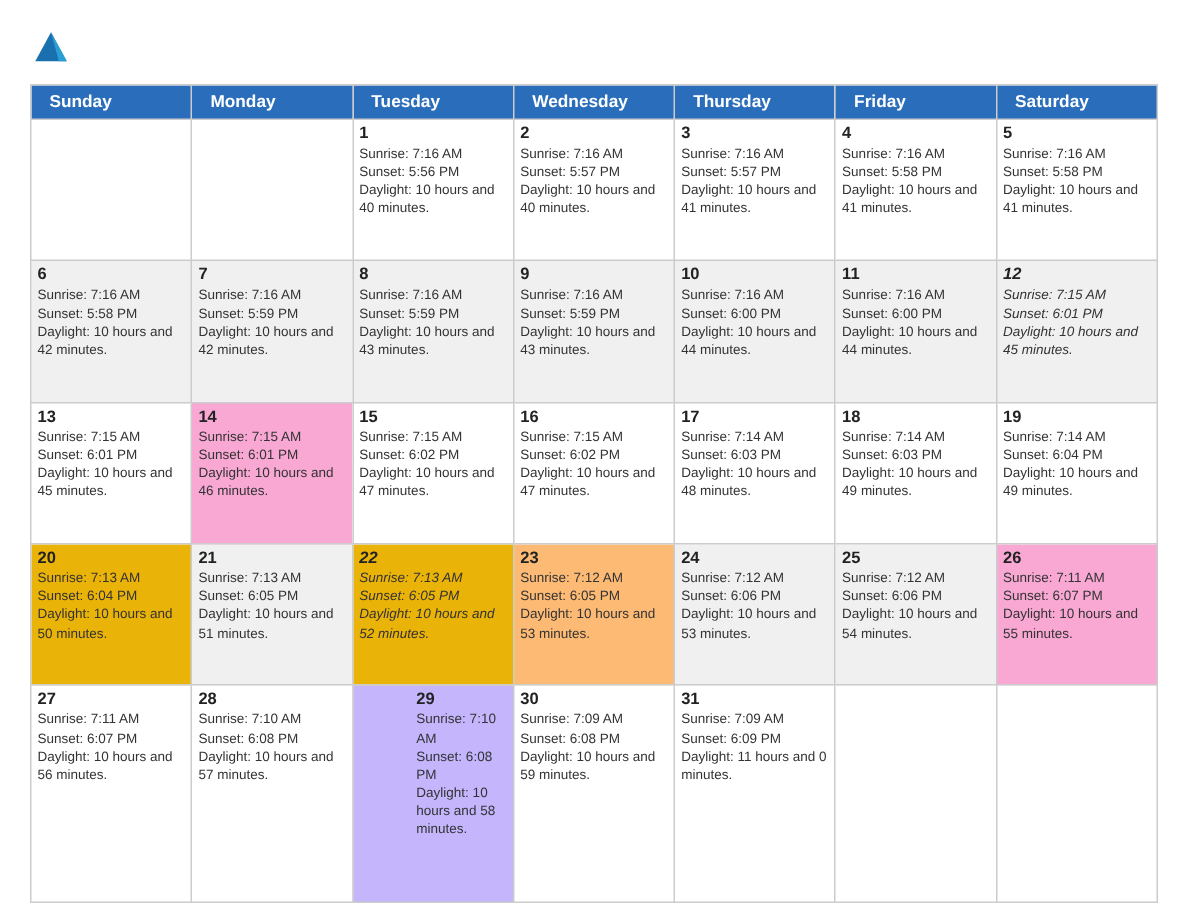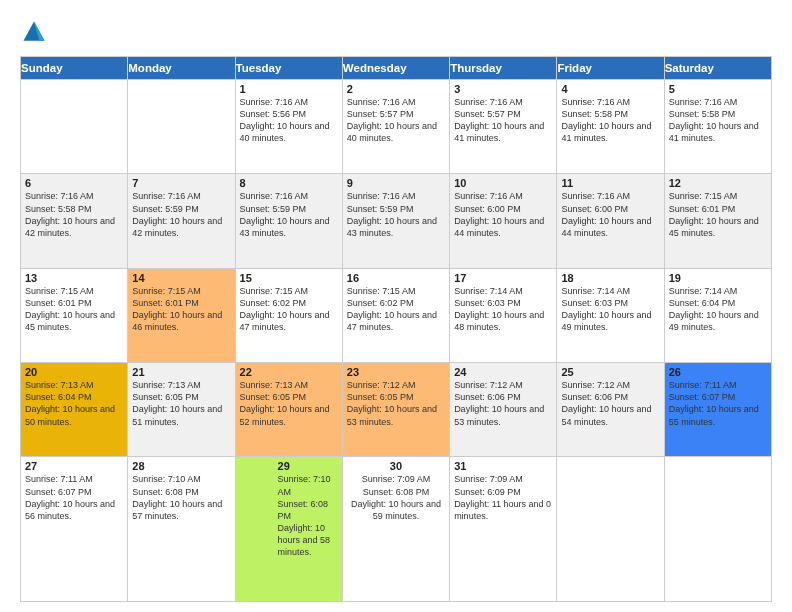--- a/index.html
+++ b/index.html
@@ -63,21 +63,21 @@
     .calendar {
       width: 100%;
       border-collapse: collapse;
       flex: 1;
     }
     .calendar th {
       background: #2a6ebb;
       color: #fff;
       font-size: 11.5px;
       font-weight: bold;
-      padding: 5px 0;
+      padding: 5px 12px;
       border: 1px solid #ccc;
       text-align: left;
     }
     .calendar td {
       border: 1px solid #ccc;
       vertical-align: top;
       padding: 3px 4px;
       font-size: 9.5px;
       color: #333;
       width: calc(100% / 7);
@@ -184,31 +184,31 @@
             <div class="day-info">Sunrise: 7:16 AM<br>Sunset: 5:59 PM<br>Daylight: 10 hours and 43 minutes.</div>
           </td>
           <td style="background: rgb(240, 240, 240);">
             <span class="day-num">10</span>
             <div class="day-info">Sunrise: 7:16 AM<br>Sunset: 6:00 PM<br>Daylight: 10 hours and 44 minutes.</div>
           </td>
           <td style="background: rgb(240, 240, 240);">
             <span class="day-num">11</span>
             <div class="day-info">Sunrise: 7:16 AM<br>Sunset: 6:00 PM<br>Daylight: 10 hours and 44 minutes.</div>
           </td>
-          <td style="background: rgb(240, 240, 240);">
+          <td style="background: rgb(240, 240, 240); font-style: italic;">
             <span class="day-num">12</span>
             <div class="day-info">Sunrise: 7:15 AM<br>Sunset: 6:01 PM<br>Daylight: 10 hours and 45 minutes.</div>
           </td>
         </tr>
         <tr class="row-odd">
           <td style="background: rgb(255, 255, 255);">
             <span class="day-num">13</span>
             <div class="day-info">Sunrise: 7:15 AM<br>Sunset: 6:01 PM<br>Daylight: 10 hours and 45 minutes.</div>
           </td>
-          <td style="background: #fdba74;">
+          <td style="background: #f9a8d4;">
             <span class="day-num">14</span>
             <div class="day-info">Sunrise: 7:15 AM<br>Sunset: 6:01 PM<br>Daylight: 10 hours and 46 minutes.</div>
           </td>
           <td style="background: rgb(255, 255, 255);">
             <span class="day-num">15</span>
             <div class="day-info">Sunrise: 7:15 AM<br>Sunset: 6:02 PM<br>Daylight: 10 hours and 47 minutes.</div>
           </td>
           <td style="background: rgb(255, 255, 255); margin-top: 21px;">
             <span class="day-num">16</span>
             <div class="day-info">Sunrise: 7:15 AM<br>Sunset: 6:02 PM<br>Daylight: 10 hours and 47 minutes.</div>
@@ -228,55 +228,55 @@
         </tr>
         <tr class="row-even">
           <td style="background: #eab308;">
             <span class="day-num">20</span>
             <div class="day-info">Sunrise: 7:13 AM<br>Sunset: 6:04 PM<br>Daylight: 10 hours and 50 minutes.</div>
           </td>
           <td style="background: rgb(240, 240, 240);">
             <span class="day-num">21</span>
             <div class="day-info">Sunrise: 7:13 AM<br>Sunset: 6:05 PM<br>Daylight: 10 hours and 51 minutes.</div>
           </td>
-          <td style="background: #fdba74;">
+          <td style="background: #eab308; font-style: italic;">
             <span class="day-num">22</span>
             <div class="day-info">Sunrise: 7:13 AM<br>Sunset: 6:05 PM<br>Daylight: 10 hours and 52 minutes.</div>
           </td>
           <td style="background: #fdba74;">
             <span class="day-num">23</span>
             <div class="day-info">Sunrise: 7:12 AM<br>Sunset: 6:05 PM<br>Daylight: 10 hours and 53 minutes.</div>
           </td>
           <td style="background: rgb(240, 240, 240);">
             <span class="day-num">24</span>
             <div class="day-info">Sunrise: 7:12 AM<br>Sunset: 6:06 PM<br>Daylight: 10 hours and 53 minutes.</div>
           </td>
           <td style="background: rgb(240, 240, 240);">
             <span class="day-num">25</span>
             <div class="day-info">Sunrise: 7:12 AM<br>Sunset: 6:06 PM<br>Daylight: 10 hours and 54 minutes.</div>
           </td>
-          <td style="background: #3b82f6;">
+          <td style="background: #f9a8d4;">
             <span class="day-num">26</span>
             <div class="day-info">Sunrise: 7:11 AM<br>Sunset: 6:07 PM<br>Daylight: 10 hours and 55 minutes.</div>
           </td>
         </tr>
         <tr class="row-odd">
           <td style="background: rgb(255, 255, 255);">
             <span class="day-num">27</span>
             <div class="day-info">Sunrise: 7:11 AM<br>Sunset: 6:07 PM<br>Daylight: 10 hours and 56 minutes.</div>
           </td>
           <td style="background: rgb(255, 255, 255);">
             <span class="day-num">28</span>
             <div class="day-info">Sunrise: 7:10 AM<br>Sunset: 6:08 PM<br>Daylight: 10 hours and 57 minutes.</div>
           </td>
-          <td style="background: #bef264; padding-left: 42px;">
+          <td style="background: #c4b5fd; padding-left: 42px;">
             <span class="day-num">29</span>
             <div class="day-info">Sunrise: 7:10 AM<br>Sunset: 6:08 PM<br>Daylight: 10 hours and 58 minutes.</div>
           </td>
-          <td style="background: rgb(255, 255, 255); text-align: center;">
+          <td style="background: rgb(255, 255, 255);">
             <span class="day-num">30</span>
             <div class="day-info">Sunrise: 7:09 AM<br>Sunset: 6:08 PM<br>Daylight: 10 hours and 59 minutes.</div>
           </td>
           <td style="background: rgb(255, 255, 255);">
             <span class="day-num">31</span>
             <div class="day-info">Sunrise: 7:09 AM<br>Sunset: 6:09 PM<br>Daylight: 11 hours and 0 minutes.</div>
           </td>
           <td class="empty-cell"></td>
           <td class="empty-cell"></td>
         </tr>

